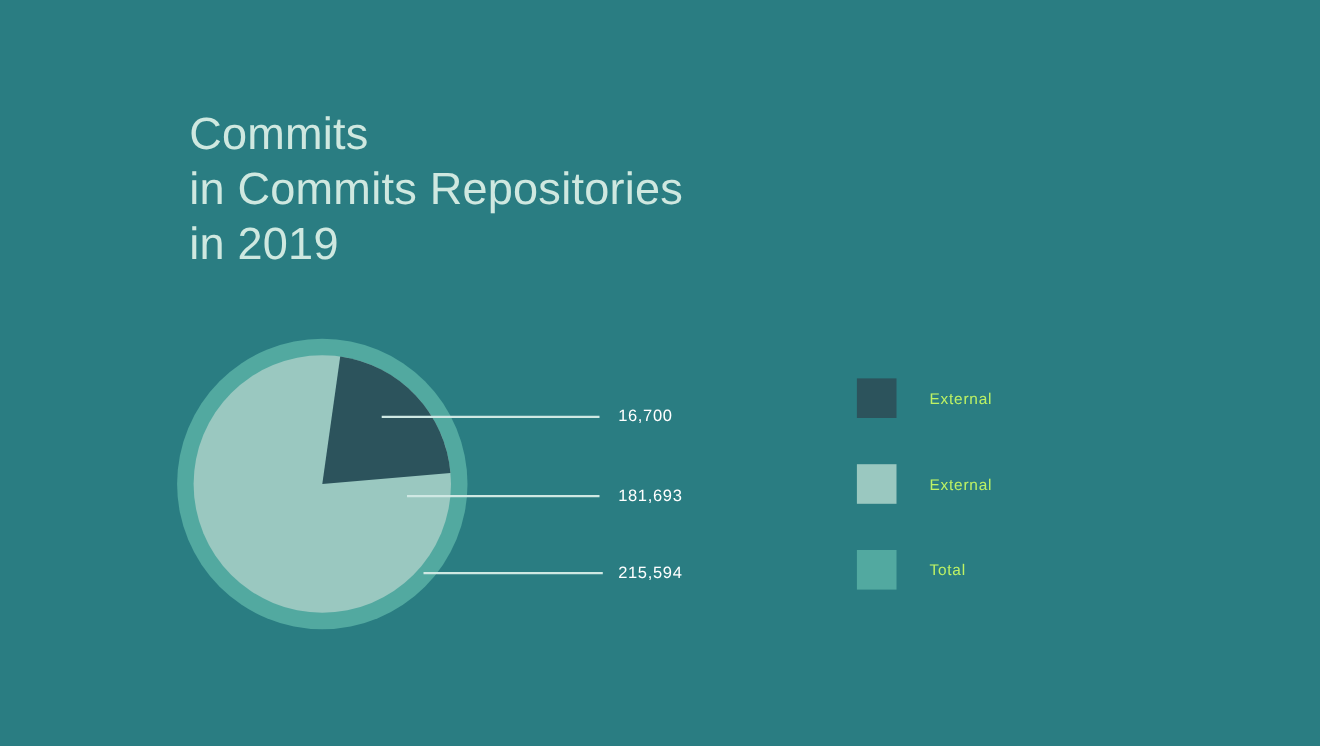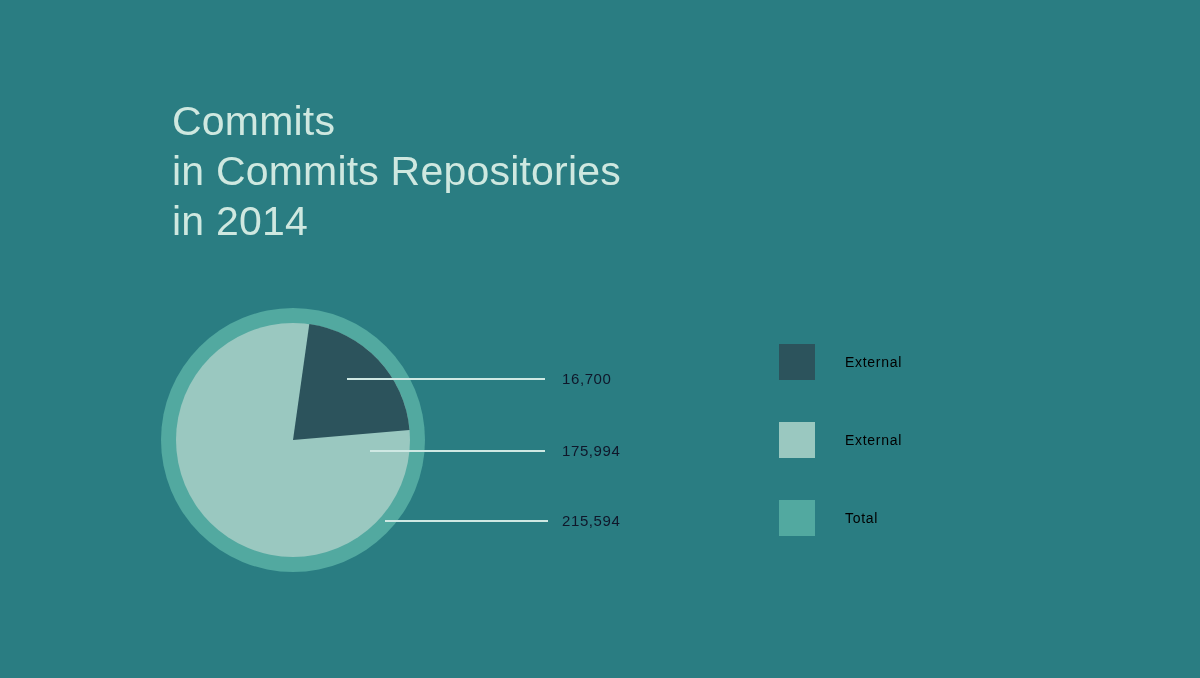--- a/index.html
+++ b/index.html
@@ -51,21 +51,21 @@
     left: 0;
     top: 0;
   }
 
   
   .callout-value {
     position: absolute;
     font-size: 15px;
     line-height: 18px;
     letter-spacing: 0.6px;
-    color: #0f172a;
+    color: #ffffff;
     white-space: nowrap;
   }
   #value-external { left: 562px; top: 370px; }
   #value-internal { left: 562px; top: 442px; }
   #value-total    { left: 562px; top: 512px; }
 
   
   #legend {
     position: absolute;
     left: 779px;
@@ -82,51 +82,51 @@
     top: 0;
     width: 36px;
     height: 36px;
   }
   .legend-label {
     position: absolute;
     left: 66px;
     top: 10px;
     font-size: 14px;
     letter-spacing: 0.7px;
-    color: #000000;
+    color: #bef264;
     white-space: nowrap;
   }
 </style>
 </head>
 <body>
 
 <div id="slide">
 
   <div id="title-block">
     <span class="title-line">Commits</span>
     <span class="title-line">in Commits Repositories</span>
-    <span class="title-line">in 2014</span>
+    <span class="title-line">in 2019</span>
   </div>
 
   <div id="pie-wrap">
     <svg id="pie-svg" width="1200" height="678" viewBox="0 0 1200 678">
 
       <circle cx="293" cy="440" r="132" fill="#52a9a0"></circle>
 
       <circle cx="293" cy="440" r="117" fill="#9ac8c0"></circle>
 
       <path d="M 293 440 L 309.3 324.1 A 117 117 0 0 1 409.5 430.0 Z" fill="#2c535c"></path>
 
       <line x1="347" y1="379" x2="545" y2="379" stroke="#cfe8e3" stroke-width="2"></line>
       <line x1="370" y1="451" x2="545" y2="451" stroke="#cfe8e3" stroke-width="2"></line>
       <line x1="385" y1="521" x2="548" y2="521" stroke="#cfe8e3" stroke-width="2"></line>
     </svg>
 
     <div class="callout-value" id="value-external">16,700</div>
-    <div class="callout-value" id="value-internal">175,994</div>
+    <div class="callout-value" id="value-internal">181,693</div>
     <div class="callout-value" id="value-total">215,594</div>
   </div>
 
   <div id="legend">
 
     <div class="legend-row">
       <span class="legend-swatch" style="background:#2c535c"></span>
       <span class="legend-label">External</span>
     </div>
 

